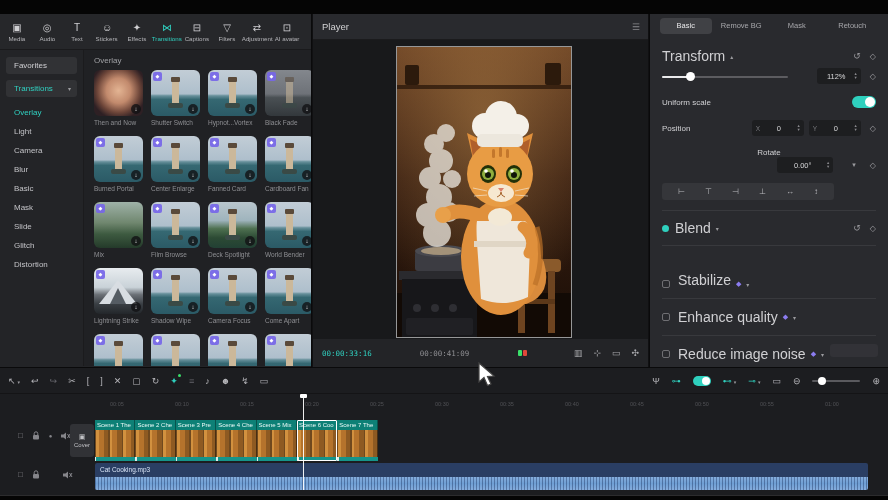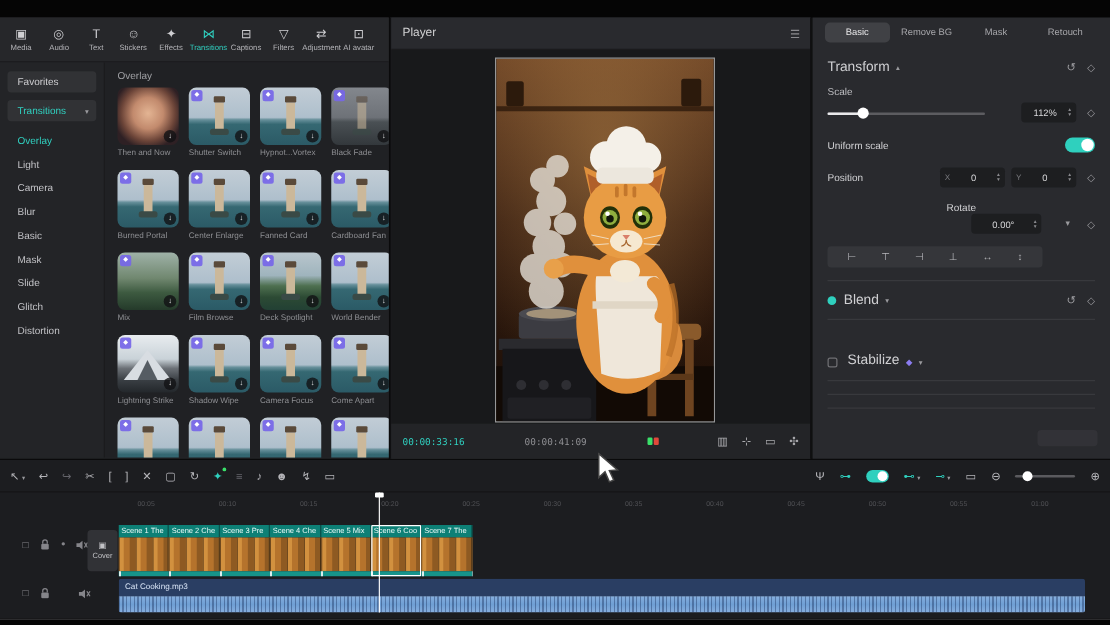--- a/index.html
+++ b/index.html
@@ -61,21 +61,21 @@
   
   .panel-inspector { position:absolute; left:650px; top:14px; width:238px; height:353px; background:#292a2e; overflow:hidden; }
   .insp-tabs { height:26px; display:flex; align-items:center; gap:13px; padding:0 13px; font-size:8.5px; color:#bfbfc3; border-bottom:1px solid #202125; }
   .insp-tab { cursor:pointer; white-space:nowrap; }
   .insp-tab.active { color:#30d0c0; }
   .insp-subtabs { height:24px; display:flex; align-items:center; gap:4px; padding:0 10px; }
   .insp-subtab { flex:1; height:16px; text-align:center; font-size:7.5px; line-height:16px; color:#a7a7ab; border-radius:4px; cursor:pointer; white-space:nowrap; }
   .insp-subtab.active { background:#404145; color:#e8e8ea; }
   .insp-body { padding:0 12px; }
   .irow { display:flex; align-items:center; position:relative; }
-  .ilabel { font-size:11px; color:#d0d0d3; }
+  .ilabel { font-size:14px; color:#d0d0d3; }
   .icaret { font-size:6px; color:#9a9a9e; margin-left:5px; }
   .iright { margin-left:auto; display:flex; align-items:center; gap:9px; color:#9a9a9e; }
   .reset-ic { font-size:9px; cursor:pointer; }
   .kf-ic { font-size:8px; cursor:pointer; }
   .slider { position:relative; width:126px; height:9px; cursor:pointer; }
   .slider .track { position:absolute; top:4px; left:0; right:0; height:2px; background:#5c5c60; border-radius:1px; }
   .slider .fill { position:absolute; top:4px; left:0; height:2px; background:#e9e9eb; border-radius:1px; }
   .slider .thumbk { position:absolute; top:0; width:9px; height:9px; border-radius:50%; background:#fff; }
   .numbox { height:16px; background:#1d1e20; border-radius:3px; display:flex; align-items:center; padding:0 4px; gap:3px; }
   .numbox .axis { font-size:6.5px; color:#77787c; }
@@ -487,23 +487,20 @@
       </div>
     <div class="insp-body">
       <div class="irow" style="margin-top:10px;">
         <span class="ilabel">Transform</span>
         <span class="icaret">▴</span>
         <span class="iright">
           <span class="reset-ic">↺</span>
           <span class="kf-ic">◇</span>
         </span>
       </div>
-      <div class="irow" style="margin-top:9px;">
-        <span class="ilabel" style="font-size:8px;color:#bdbdc1;">Scale</span>
-      </div>
       <div class="irow" style="margin-top:4px;">
         <span class="slider">
           <span class="track"></span>
             <span class="fill" id="scale-fill" style="width: 22%;"></span>
             <span class="thumbk" id="scale-thumb" style="left: calc(22% - 4px);"></span>
         </span>
         <span class="iright">
           <span class="numbox" style="width:44px;">
             <span class="val">112%</span>
             <span class="stepper">
@@ -580,21 +577,33 @@
       </div>
       <div class="divider" style="margin-top:9px;"></div>
       <div id="toggle-rows">
           <div class="irow" style="margin-top: 26px; align-items: flex-end;">
             <span class="chk"></span>
             <span class="ilabel">Stabilize</span>
             <span class="vip-inline">◆</span>
             <span class="icaret">▾</span>
           </div>
           <div class="divider" style="margin-top: 10px;"></div>
+          <div class="irow" style="margin-top: 10px;">
+            <span class="chk"></span>
+            <span class="ilabel">Enhance quality</span>
+            <span class="vip-inline">◆</span>
+            <span class="icaret">▾</span>
+          </div>
           <div class="divider" style="margin-top: 10px;"></div>
+          <div class="irow" style="margin-top: 10px;">
+            <span class="chk"></span>
+            <span class="ilabel">Reduce image noise</span>
+            <span class="vip-inline">◆</span>
+            <span class="icaret">▾</span>
+          </div>
           <div class="divider" style="margin-top: 10px;"></div>
         </div>
       <div class="faint-pill"></div>
     </div>
   </div>
 
   <div class="timeline">
     <div class="tl-toolbar">
       <span class="tl-left">
           <span class="tl-ic">↖<span class="mini-caret">▾</span></span>

